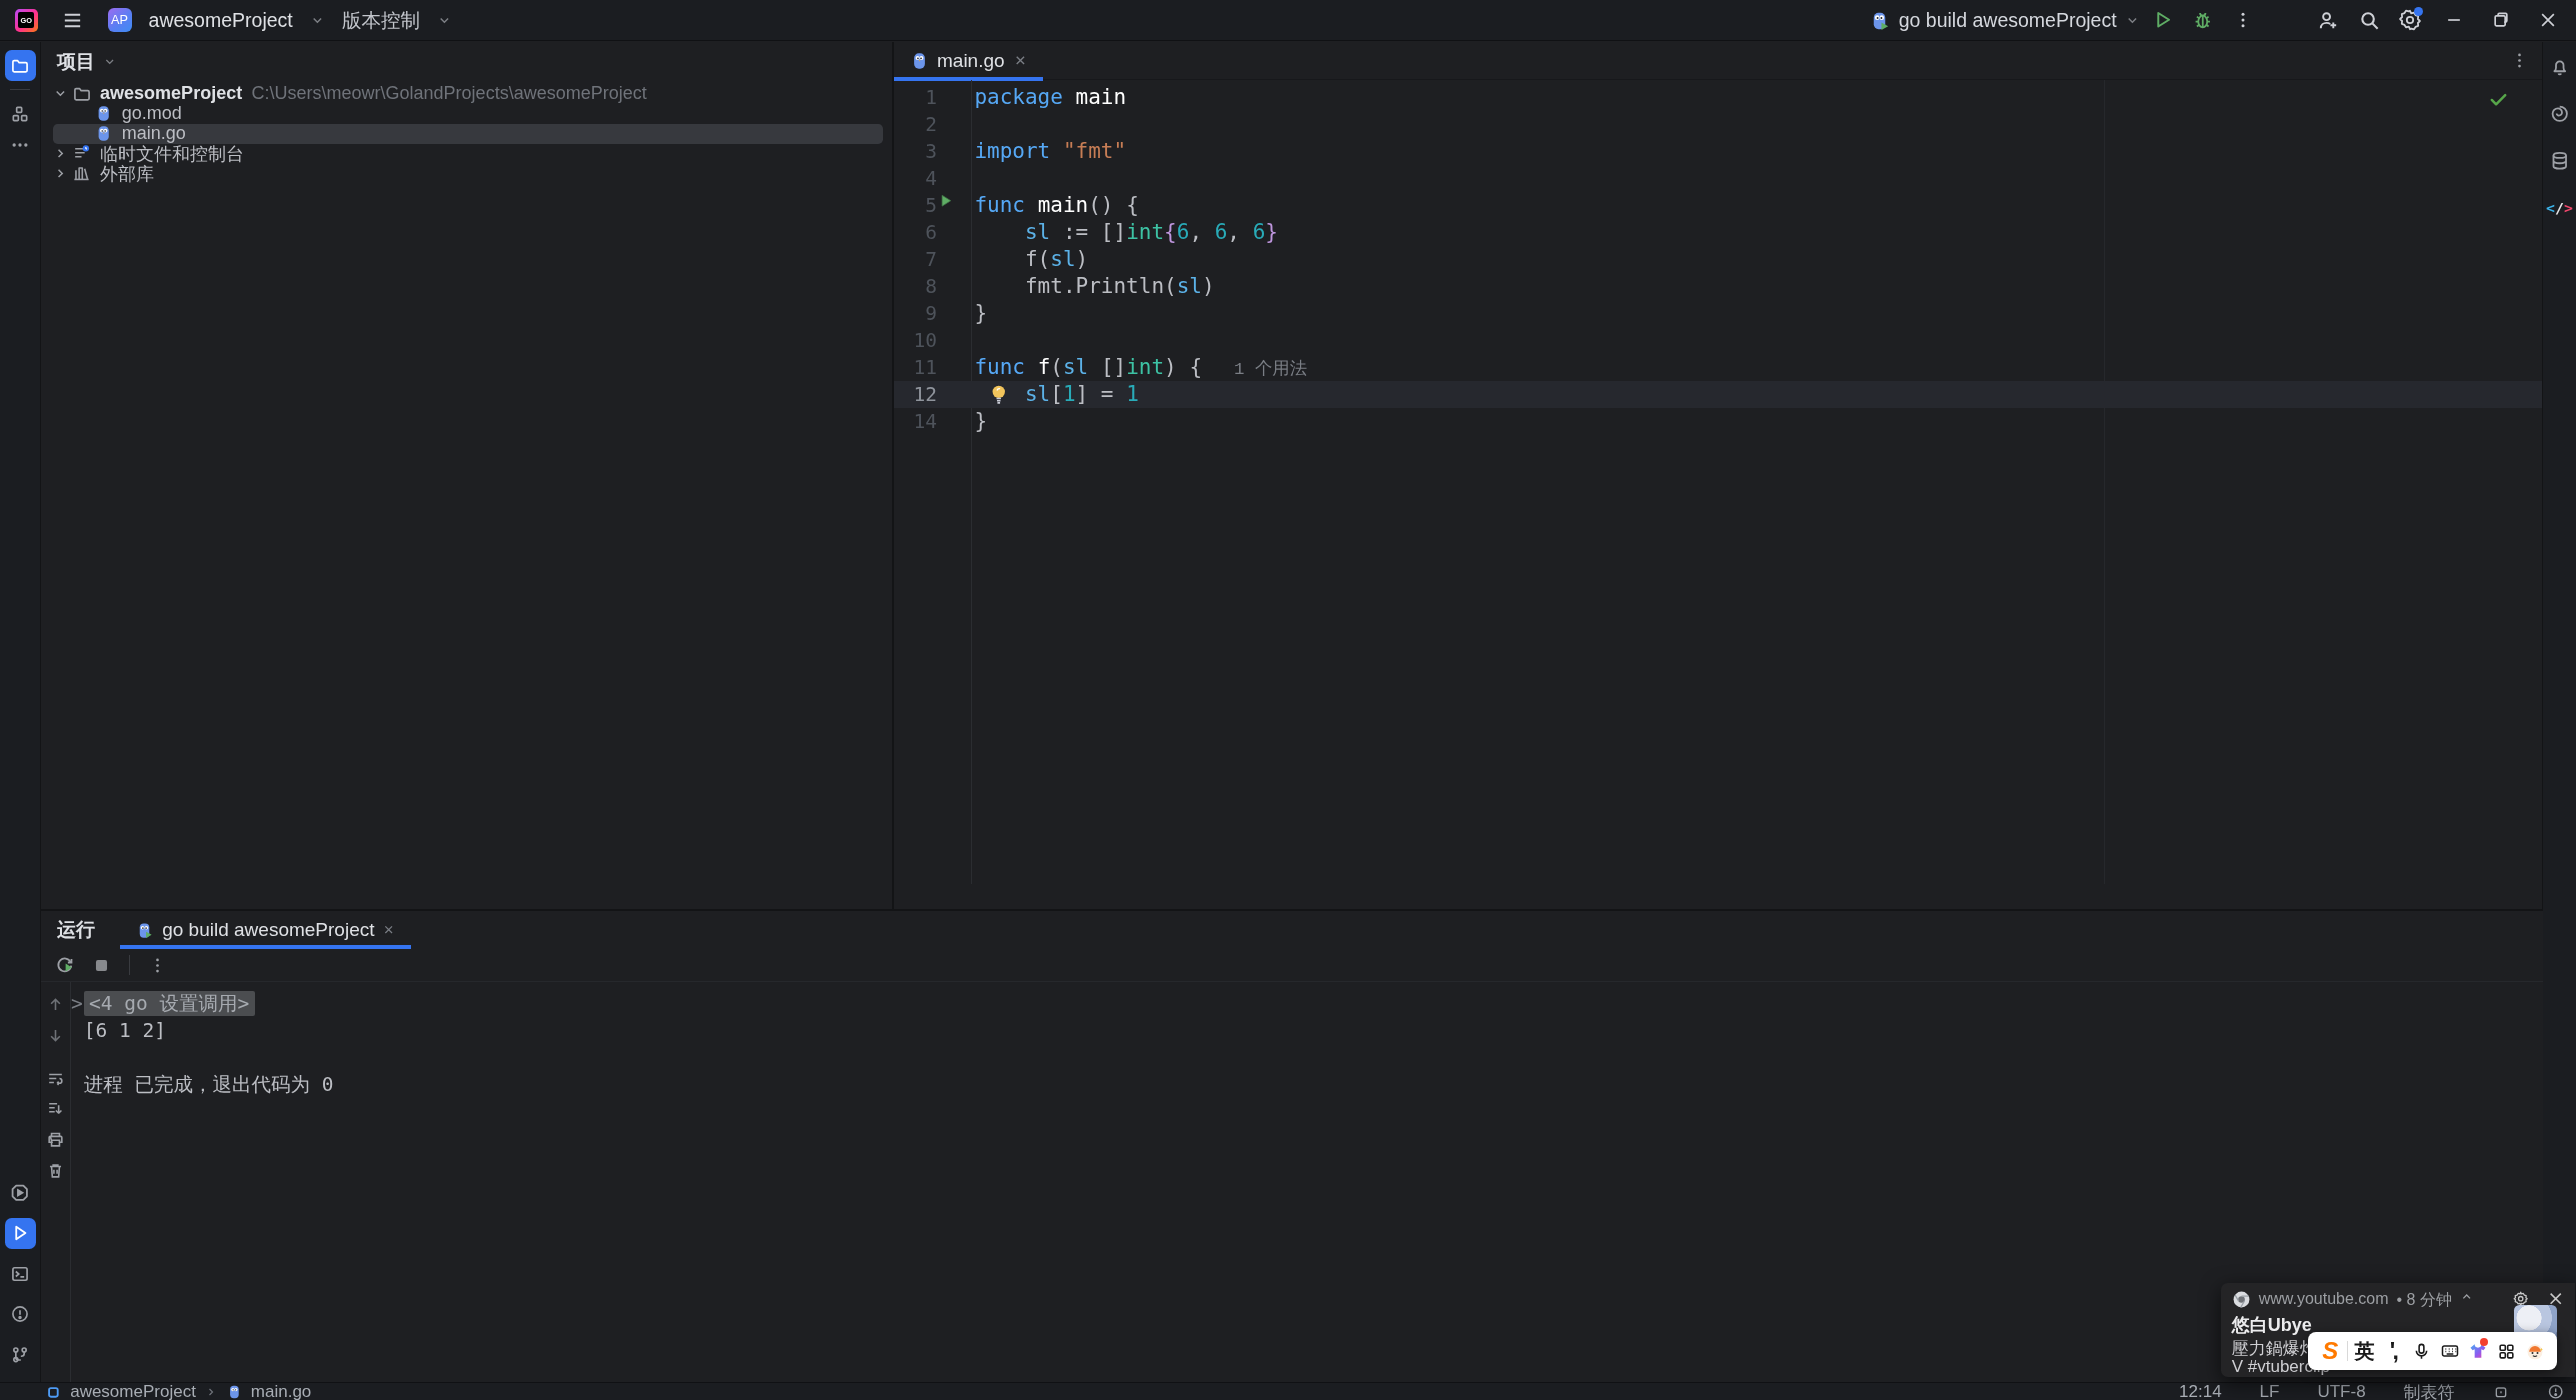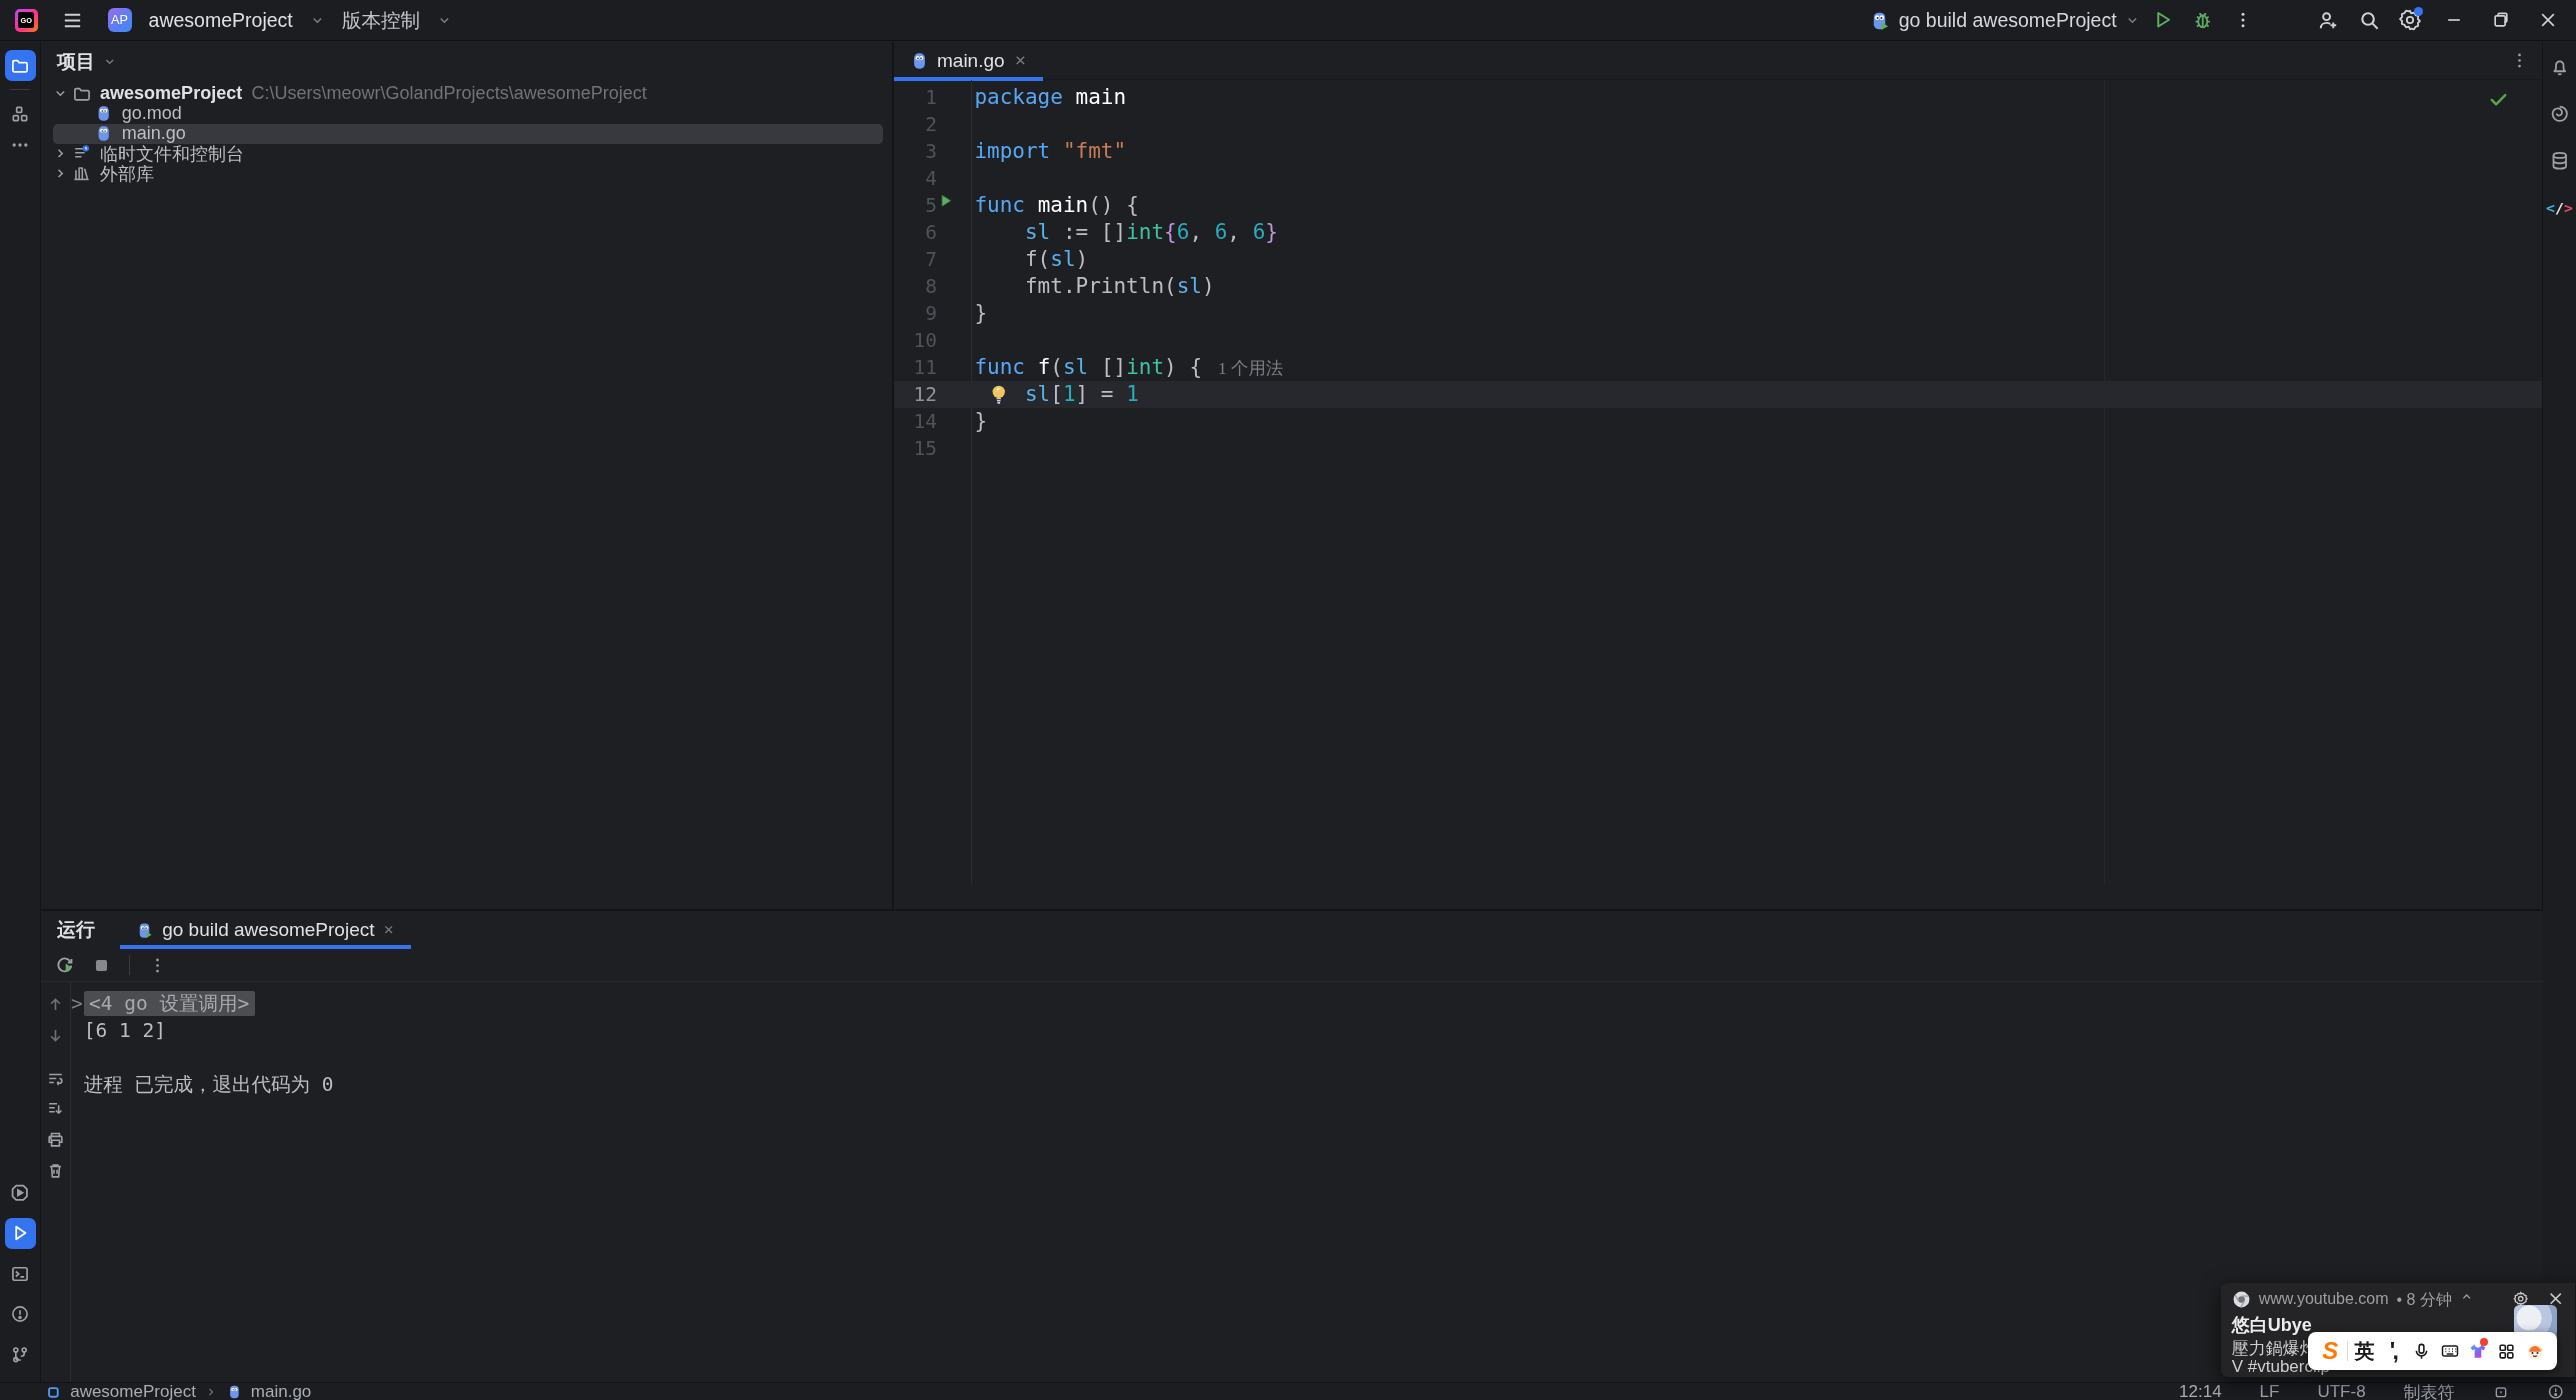--- a/index.html
+++ b/index.html
@@ -61,21 +61,21 @@
   .code-lines { padding-top:4px; font-family:"DejaVu Sans Mono", monospace; font-size:21px; }
   .cl { height:27px; line-height:27px; white-space:pre; position:relative; }
   .cl.current { background:#26282E; }
   .ln { display:inline-block; width:43px; text-align:right; color:#4E535B; font-size:19.5px; vertical-align:top; }
   .cl.current .ln { color:#8F949C; }
   .g { display:inline-block; width:34px; text-align:center; vertical-align:top; }
   .code { margin-left:3.4px; }
   .tk-kw { color:#56A8F5; } .tk-pl { color:#BCBEC4; } .tk-fn { color:#FFFFFF; }
   .tk-var { color:#5CB2E8; } .tk-num { color:#29ABB8; } .tk-type { color:#3DC2A4; }
   .tk-str { color:#C77D55; } .tk-br { color:#BE95DD; }
-  .tk-hint { color:#7A7E85; font-family:Liberation Serif, serif; font-size:17.4px; margin-left:16px; }
+  .tk-hint { color:#7A7E85; font-family:Liberation Mono, monospace; font-size:17.4px; margin-left:32px; }
   .bulb { position:absolute; left:94px; top:2px; }
   .inspect-check { position:absolute; right:32px; top:8px; }
 
   .breadcrumbs { height:23.5px; border-top:1.3px solid #17181B; display:flex; align-items:center; padding-left:9.4px; color:#9DA2A9; font-size:17.4px; }
 
   
   #run-panel { left:41px; top:911px; width:2502px; height:471px; background:#1E1F22; display:flex; flex-direction:column; }
   .rp-header { height:38px; display:flex; align-items:center; position:relative; }
   .rp-title { font-weight:bold; color:#DFE1E5; font-size:19px; padding:0 16px; }
   .rp-tab { height:38px; display:flex; align-items:center; gap:8px; padding:0 14.8px; position:relative; margin-left:9.4px; }
@@ -429,21 +429,20 @@
         <div class="cl"><span class="ln">8</span><span class="g"></span><span class="code"><span class="tk-pl">    fmt.Println(</span><span class="tk-var">sl</span><span class="tk-pl">)</span></span></div>
         <div class="cl"><span class="ln">9</span><span class="g"></span><span class="code"><span class="tk-pl">}</span></span></div>
         <div class="cl"><span class="ln">10</span><span class="g"></span><span class="code"></span></div>
         <div class="cl"><span class="ln">11</span><span class="g"></span><span class="code"><span class="tk-kw">func</span><span class="tk-pl"> </span><span class="tk-fn">f</span><span class="tk-pl">(</span><span class="tk-var">sl</span><span class="tk-pl"> []</span><span class="tk-type">int</span><span class="tk-pl">) {</span><span class="tk-hint">1 个用法</span></span></div>
         <div class="cl current"><span class="ln">12</span><span class="g"></span><span class="code"><span class="tk-pl">    </span><span class="tk-var">sl</span><span class="tk-pl">[</span><span class="tk-num">1</span><span class="tk-pl">] = </span><span class="tk-num">1</span></span><span class="bulb"><svg width="21.5" height="23" viewBox="0 0 24 26">
               <circle cx="12" cy="10" r="7" fill="#F2C55C"></circle>
               <path d="M9.5 17.5h5M10 20h4M10.5 22.5h3" stroke="#C9CCD6" stroke-width="1.8"></path>
               <path d="M10 8.5c.5-1.5 2-2.5 3.5-2" stroke="#fff" stroke-width="1.4" fill="none"></path>
             </svg></span></div>
         <div class="cl"><span class="ln">14</span><span class="g"></span><span class="code"><span class="tk-pl">}</span></span></div>
-        <div class="cl"><span class="ln">15</span><span class="g"></span><span class="code"></span></div>
       </div>
     <div class="inspect-check">
       <svg width="23" height="23" viewBox="0 0 24 24" fill="none" stroke="#57A64A" stroke-width="2.6">
           <path d="M5 12.5l4.5 4.5L19 7.5" stroke-linecap="round" stroke-linejoin="round"></path>
         </svg>
     </div>
   </div>
 </div>
 
 <div class="h-split abs"></div>

